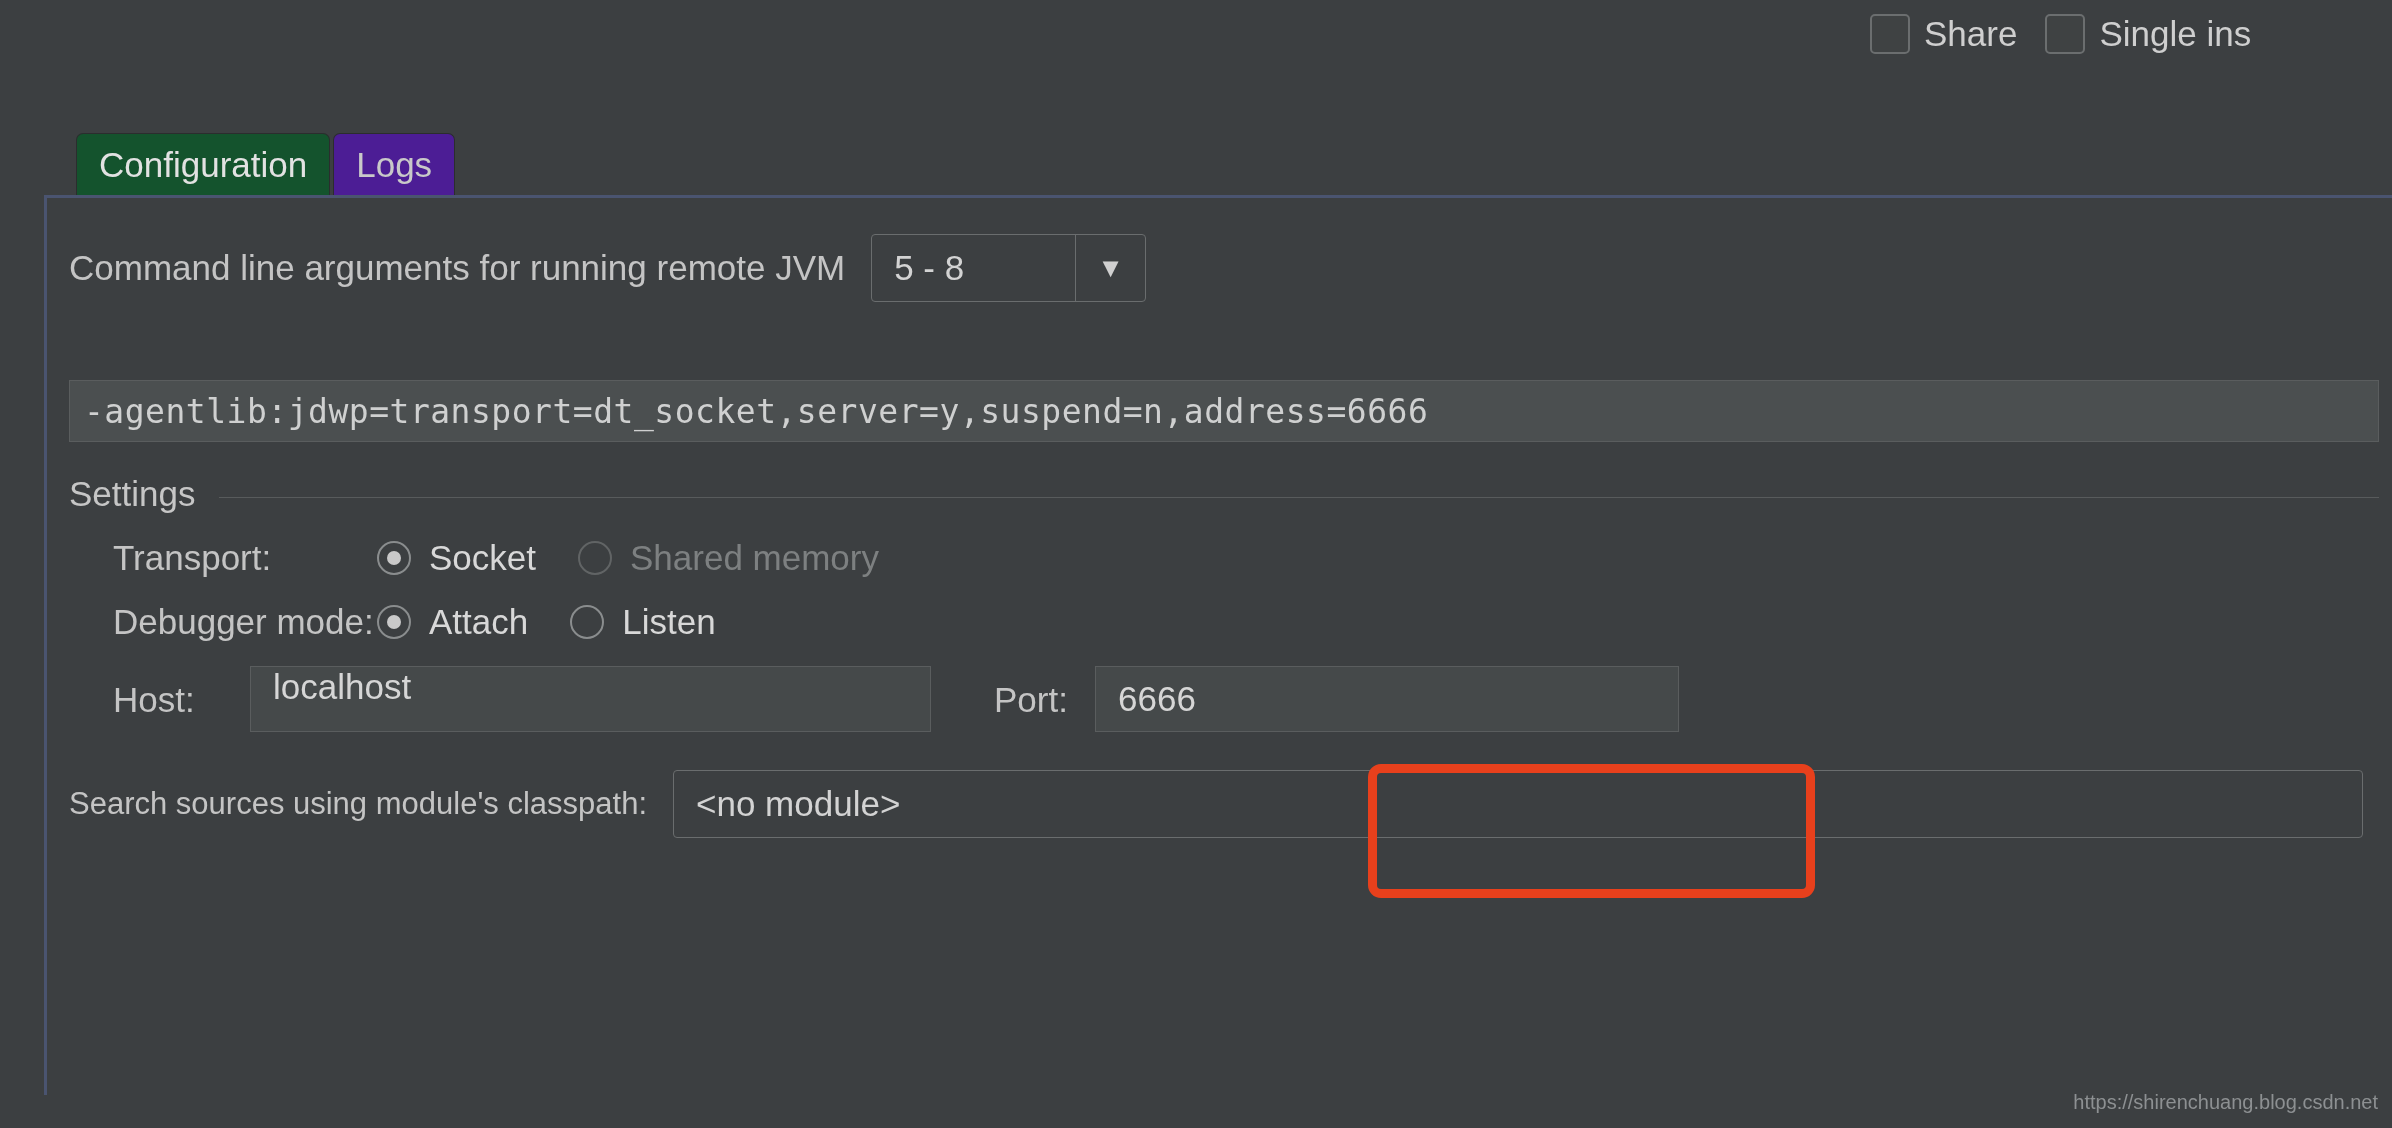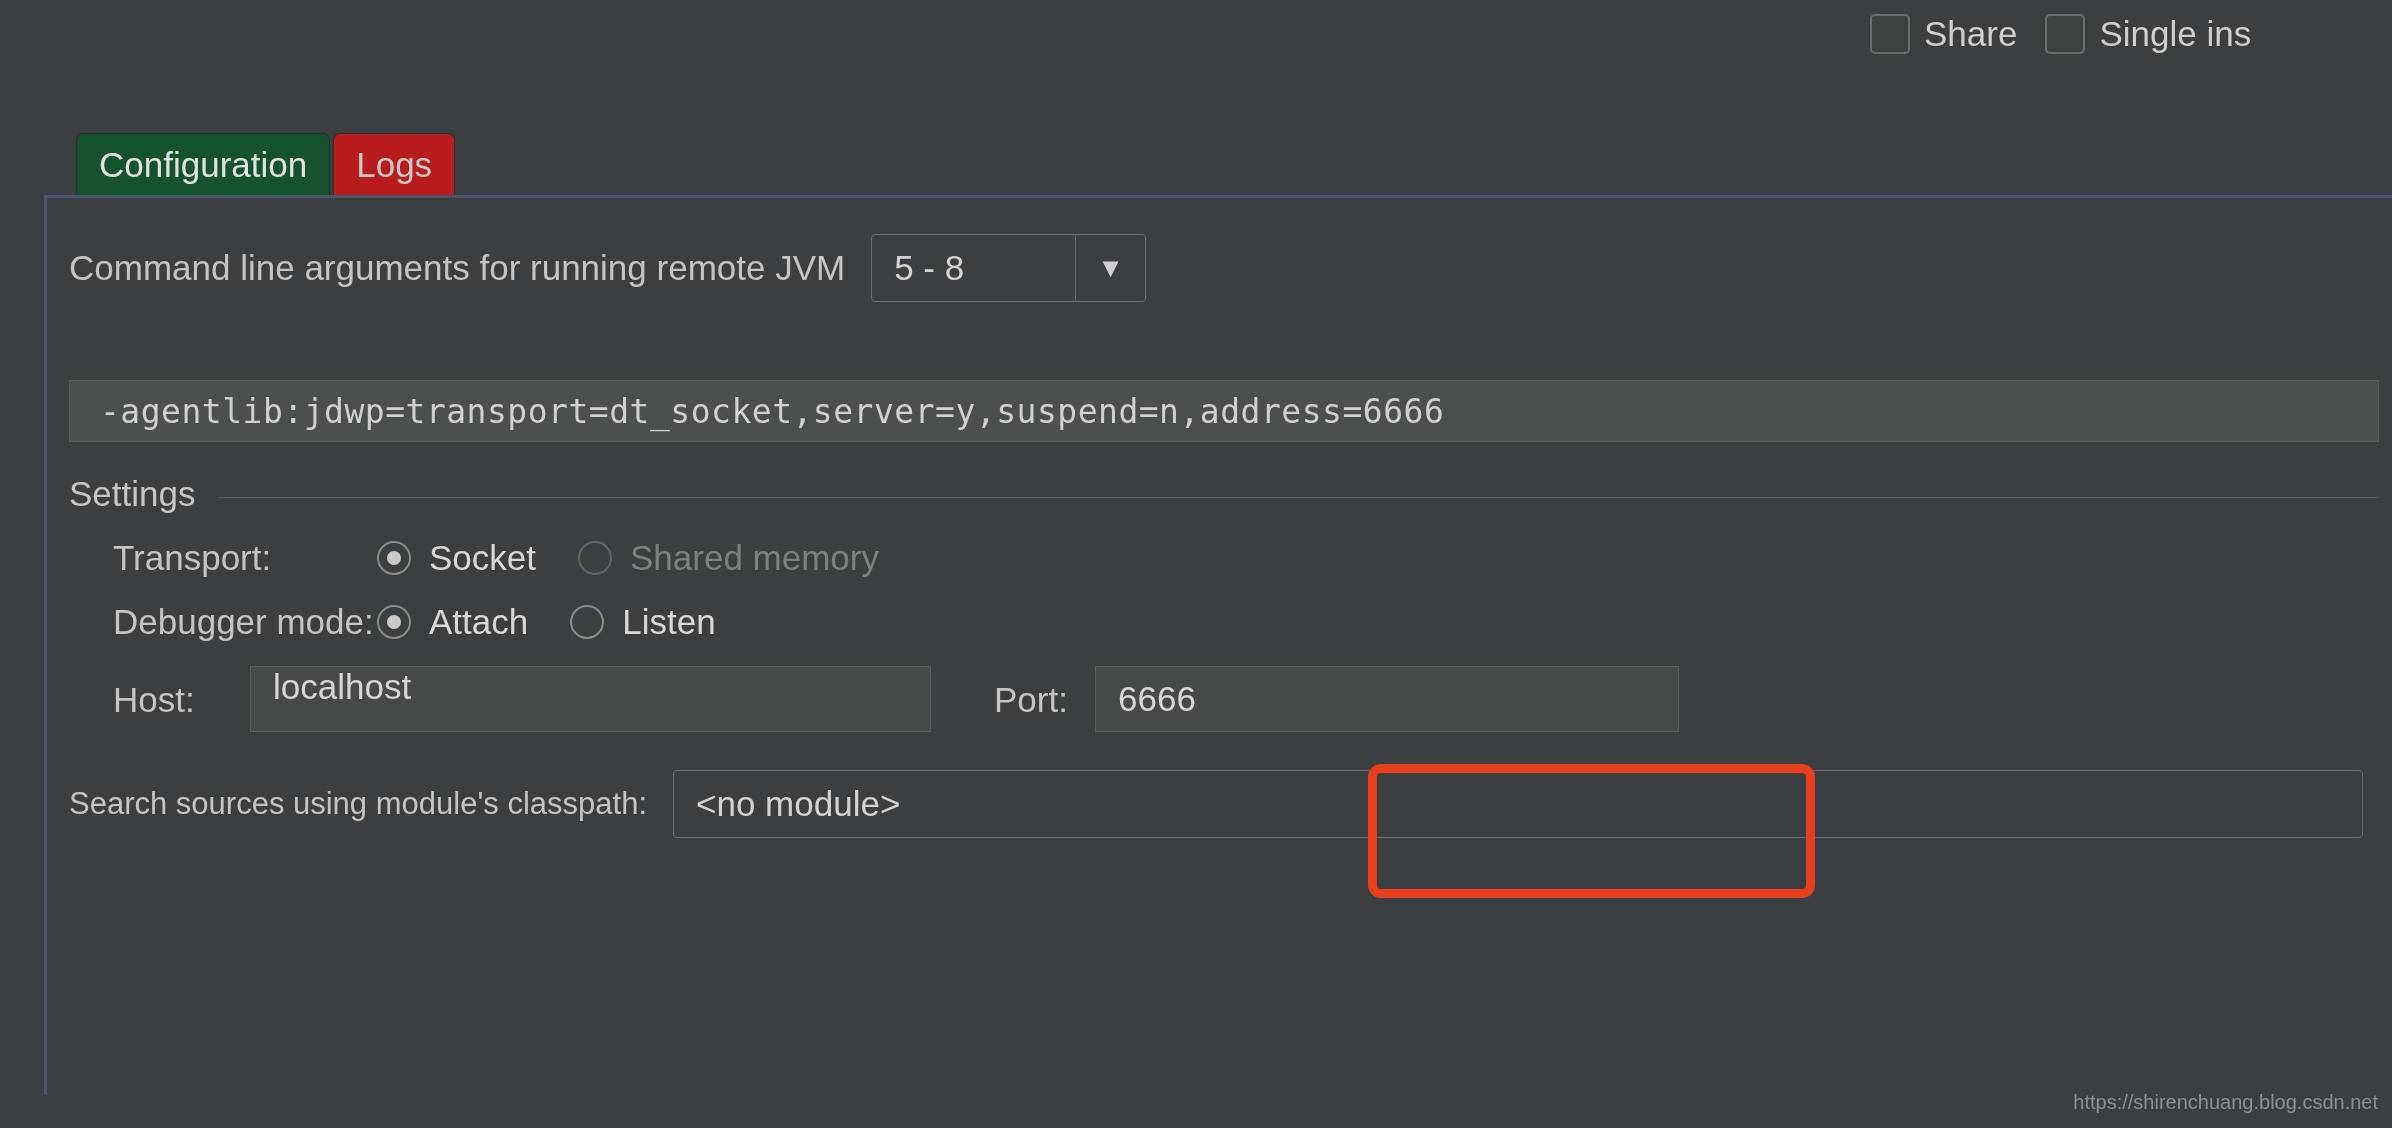--- a/index.html
+++ b/index.html
@@ -72,21 +72,21 @@
   .tab {
     height: 62px;
     padding: 0 22px;
     display: flex;
     align-items: center;
     font-size: 35px;
     color: #c9c9c9;
     border: 1px solid #2b2d2e;
     border-bottom: none;
     border-radius: 7px 7px 0 0;
-    background: #b91c1c;
+    background: #4c1d95;
     white-space: nowrap;
   }
   .tab.active {
     background: #14532d;
     color: #e2e2e2;
     border-color: #2b2d2e;
   }
   .tab + .tab { margin-left: 3px; }
 
   
@@ -129,21 +129,21 @@
   }
 
   
   .agent-field {
     position: absolute;
     left: 22px; top: 182px;
     width: 2310px; height: 62px;
     background: #4b4f50;
     border: 1px solid #5a5d5e;
     display: flex; align-items: center;
-    padding-left: 30px;
+    padding-left: 14px;
     font-family: "DejaVu Sans Mono", "Liberation Mono", monospace;
     font-size: 33px;
     color: #cfd0d0;
     letter-spacing: 0.5px;
     white-space: nowrap;
     overflow: hidden;
   }
 
   
   .settings-header {

